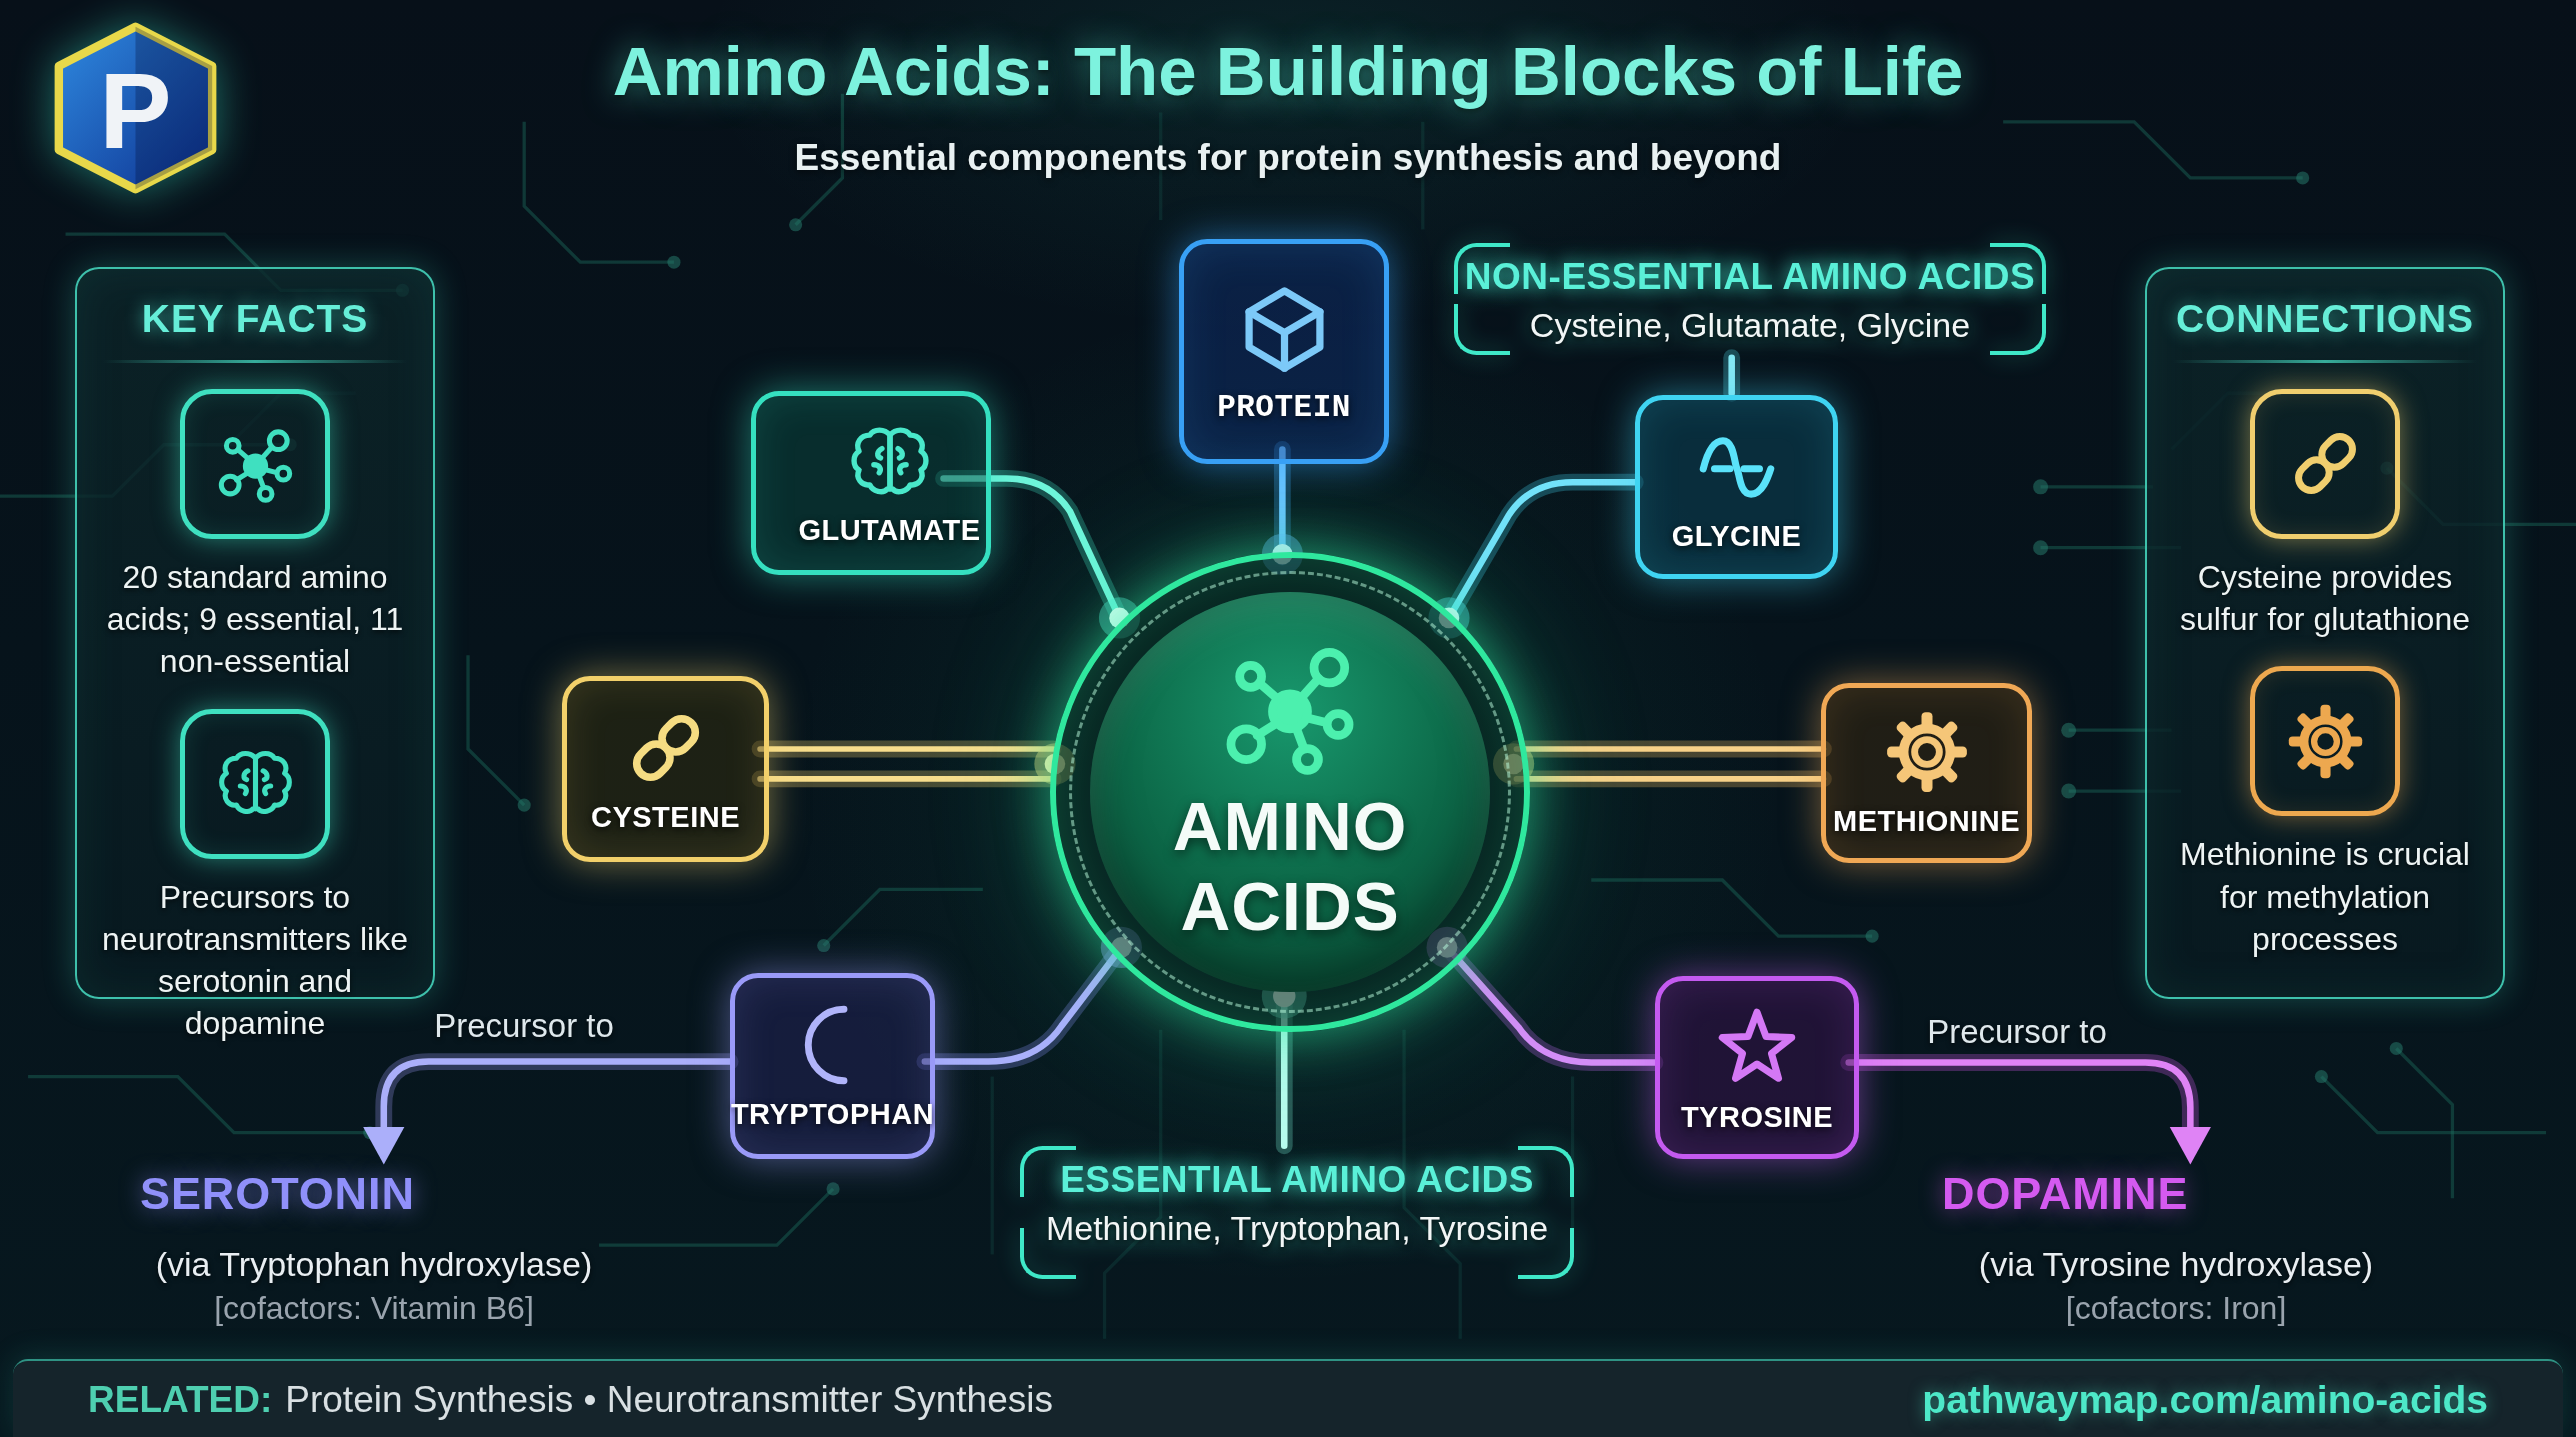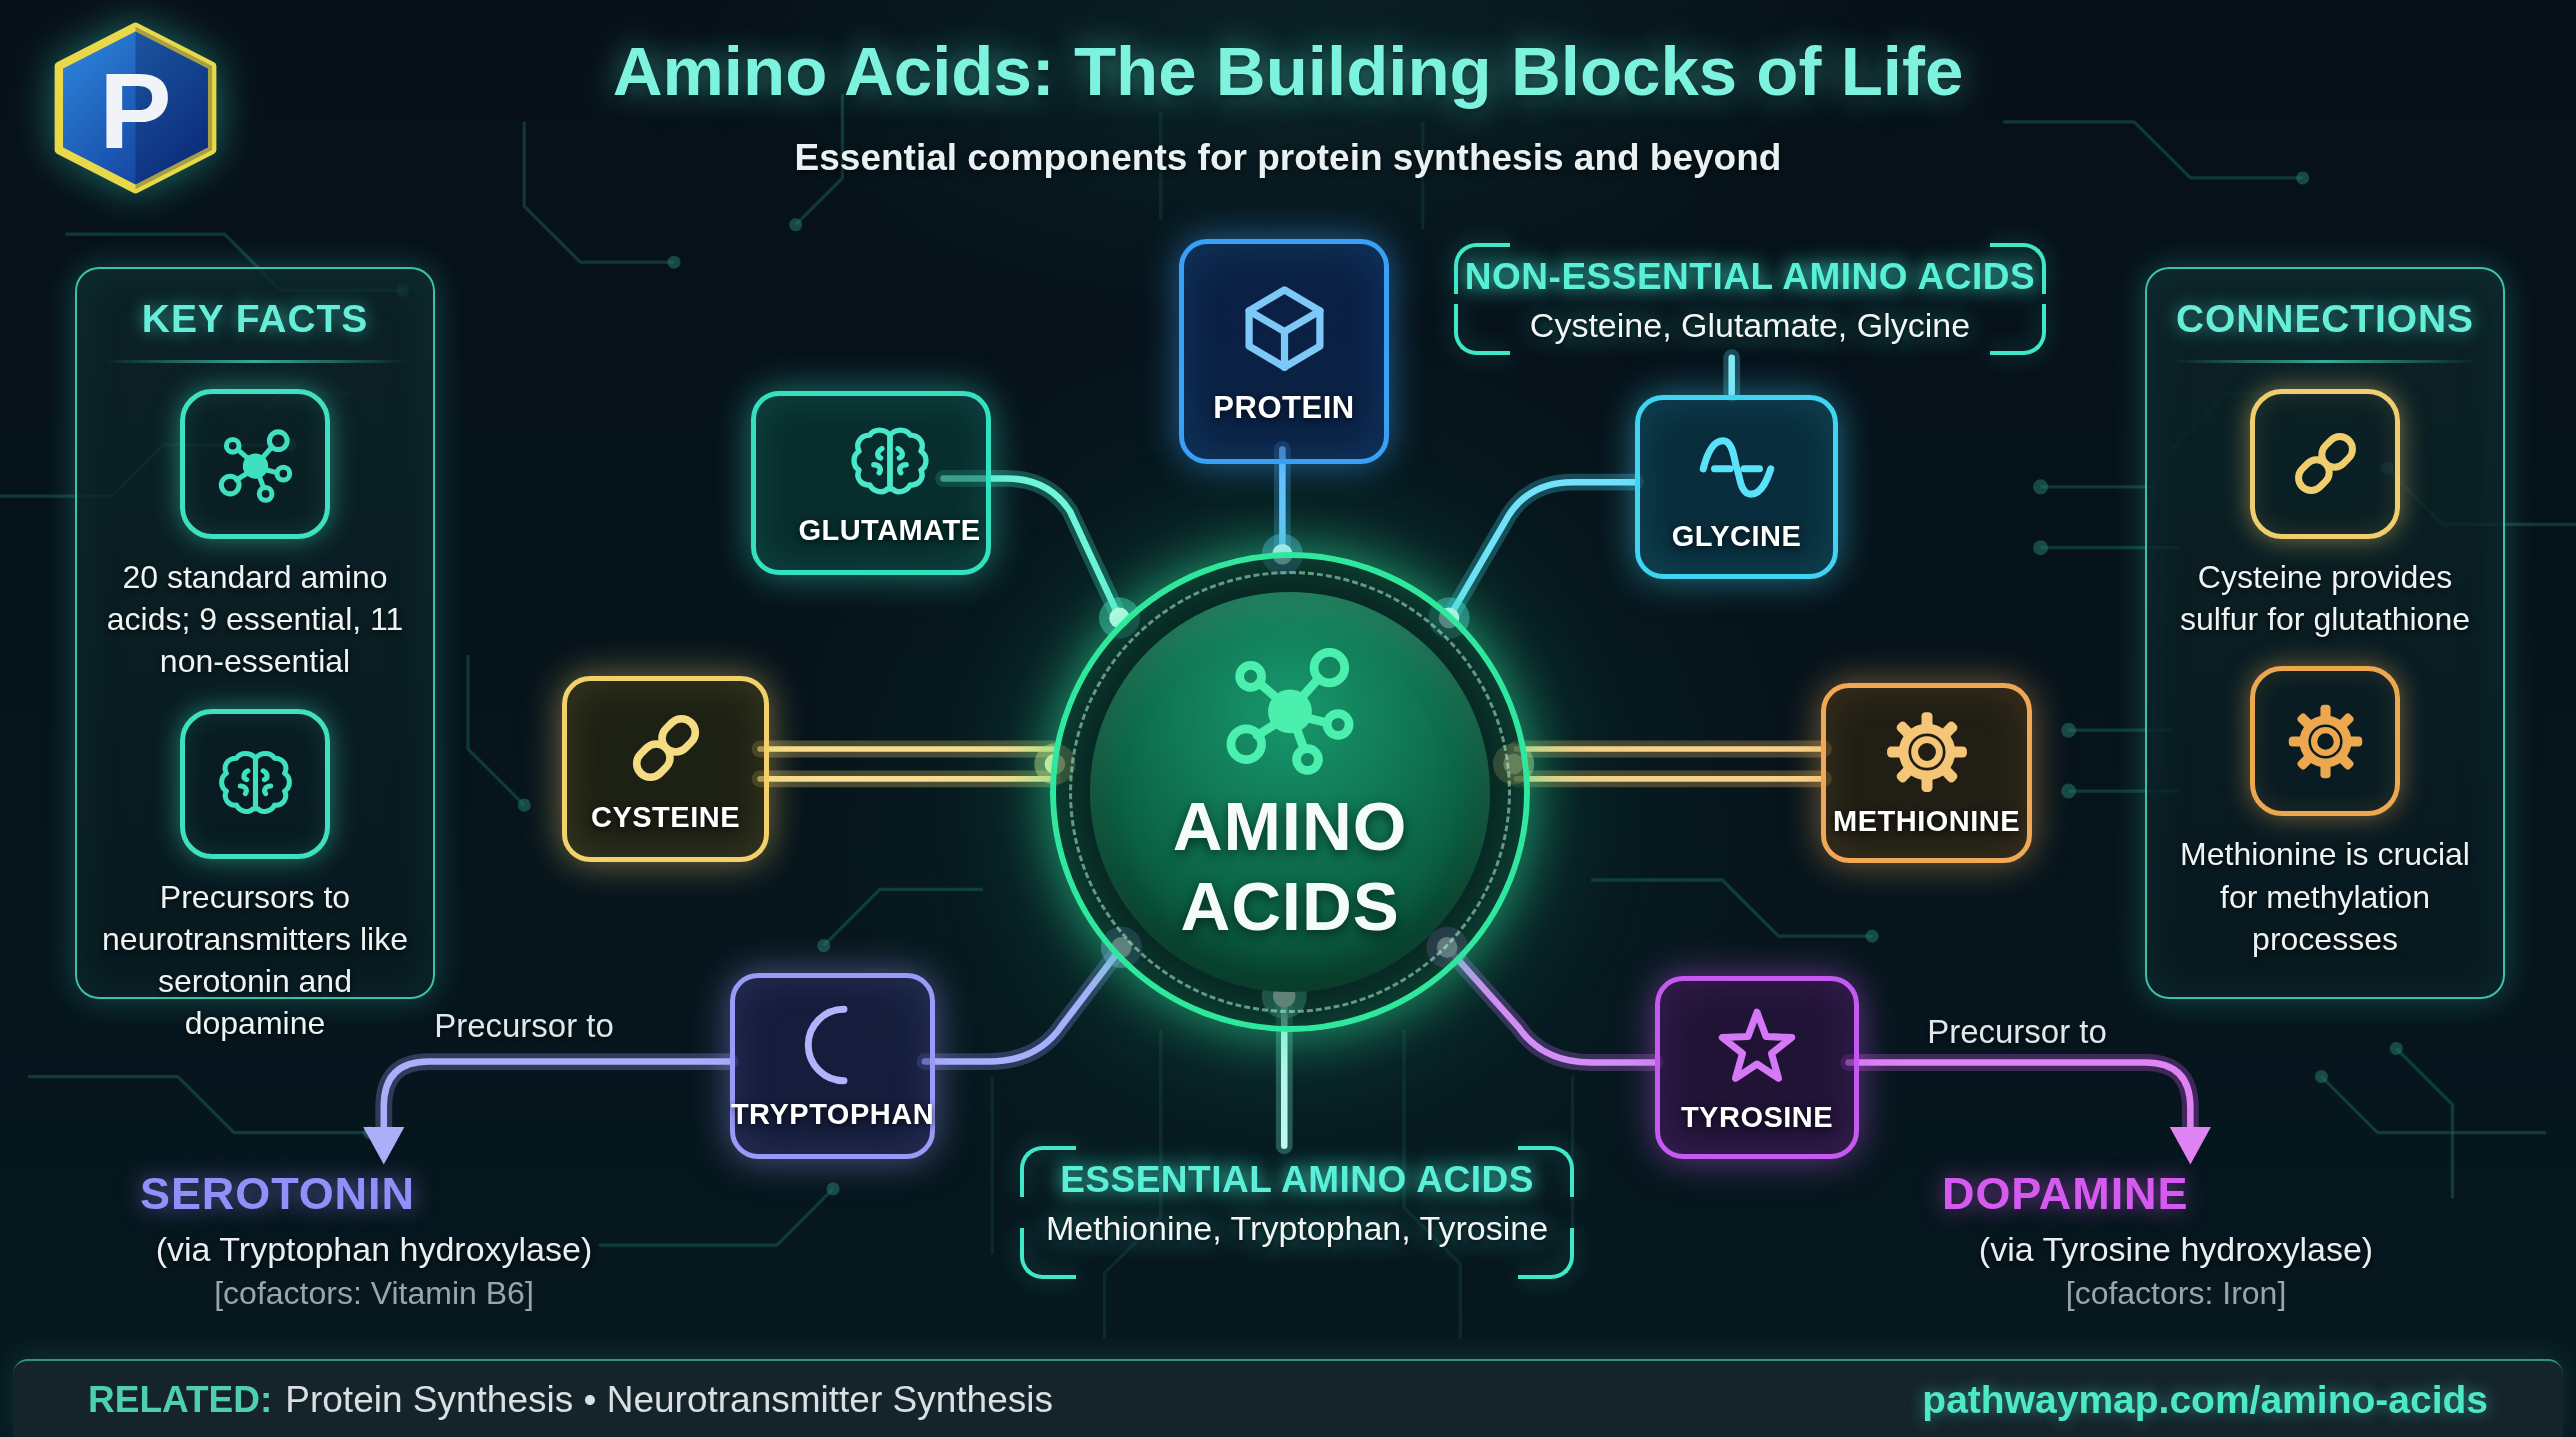--- a/index.html
+++ b/index.html
@@ -47,21 +47,21 @@
   .hub .fill{position:absolute;inset:34px;border-radius:50%;
     background:radial-gradient(circle at 50% 30%,#18986d 0%,#0d6b4a 48%,#07432f 100%);
     box-shadow:inset 0 17px 37px rgba(255,255,255,.10), inset 0 -22.5px 47px rgba(0,0,0,.35);
     display:flex;flex-direction:column;align-items:center;justify-content:center;}
   .hub .hline{font-size:69px;font-weight:bold;color:#f4fbf8;line-height:1.16;letter-spacing:0.9px;
     text-shadow:0 3.7px 11.2px rgba(0,0,0,.55);}
   
   .node{display:flex;flex-direction:column;align-items:center;justify-content:center;gap:9.4px;
     border-radius:28px;border:5.6px solid;}
   .node .label{font-weight:bold;font-size:29px;color:#fff;letter-spacing:0.5px;text-shadow:0 1.9px 7.5px rgba(0,0,0,.75);}
-  .n-protein{border-color:#38a0f5;background:rgba(18,52,130,.40);box-shadow:0 0 37px rgba(56,160,245,.55), inset 0 0 45px rgba(56,160,245,.16);}
+  .n-protein{border-color:#38a0f5;background:rgba(18,52,130,.40);box-shadow:0 0 37px rgba(56,160,245,.55), inset 0 0 45px rgba(56,160,245,.16);font-family:Liberation Mono, monospace;}
   .n-glutamate{border-color:#35e0c0;background:rgba(10,72,64,.5);box-shadow:0 0 37px rgba(53,224,192,.5), inset 0 0 41px rgba(53,224,192,.15);}
   .n-glycine{border-color:#3fd4f2;background:rgba(12,72,94,.5);box-shadow:0 0 37px rgba(63,212,242,.5), inset 0 0 41px rgba(63,212,242,.15);}
   .n-cysteine{border-color:#f2d06a;background:rgba(62,52,12,.42);box-shadow:0 0 37px rgba(242,208,106,.5), inset 0 0 41px rgba(242,208,106,.14);}
   .n-methionine{border-color:#f0a855;background:rgba(70,46,14,.42);box-shadow:0 0 37px rgba(240,168,85,.5), inset 0 0 41px rgba(240,168,85,.14);}
   .n-tryptophan{border-color:#9a9af8;background:rgba(38,38,94,.48);box-shadow:0 0 37px rgba(154,154,248,.5), inset 0 0 41px rgba(154,154,248,.15);}
   .n-tyrosine{border-color:#c45af0;background:rgba(58,18,80,.5);box-shadow:0 0 37px rgba(196,90,240,.5), inset 0 0 41px rgba(196,90,240,.16);}
   
   .bracket{filter:drop-shadow(0 0 11.2px rgba(60,232,200,.45));text-align:center;}
   .bracket .c{position:absolute;width:52px;height:47px;border-color:#3fe8c8;}
   .bracket .tl{top:0;left:0;border-top:4.7px solid #3fe8c8;border-left:4.7px solid #3fe8c8;border-top-left-radius:22.5px;}
@@ -69,21 +69,21 @@
   .bracket .bl{bottom:0;left:0;border-bottom:4.7px solid #3fe8c8;border-left:4.7px solid #3fe8c8;border-bottom-left-radius:22.5px;}
   .bracket .br{bottom:0;right:0;border-bottom:4.7px solid #3fe8c8;border-right:4.7px solid #3fe8c8;border-bottom-right-radius:22.5px;}
   .bracket .btitle{font-size:37px;font-weight:bold;color:#5af0d8;letter-spacing:0.5px;margin-top:13px;
     text-shadow:0 0 17px rgba(80,240,215,.55);}
   .bracket .bmembers{font-size:34px;color:#f2f6f6;margin-top:7.5px;text-shadow:0 1.9px 5.6px rgba(0,0,0,.7);}
   
   .precursor{font-size:33px;color:#dfe8ec;text-align:center;text-shadow:0 1.9px 5.6px rgba(0,0,0,.7);}
   .product{font-size:45px;font-weight:bold;letter-spacing:0.9px;text-align:left;}
   .serotonin .product{color:#9090fa;text-shadow:0 0 22.5px rgba(144,144,250,.6);}
   .dopamine .product{color:#d45af0;text-shadow:0 0 22.5px rgba(212,90,240,.6);}
-  .via{font-size:34px;color:#e9eef2;text-align:center;margin-top:10px;text-shadow:0 1.9px 5.6px rgba(0,0,0,.7);}
+  .via{font-size:34px;color:#e9eef2;text-align:center;margin-top:25px;text-shadow:0 1.9px 5.6px rgba(0,0,0,.7);}
   .cofactors{font-size:32px;color:#9aa4ae;text-align:center;margin-top:5.6px;}
   
   .footer{left:13px;right:13px;top:1359px;height:79px;border-radius:15px 15px 0 0;
     background:rgba(23,38,44,.92);border-top:2.8px solid #2f9384;
     box-shadow:0 -3.7px 28px rgba(40,160,140,.2);display:flex;align-items:center;justify-content:space-between;
     padding:16px 75px;box-sizing:border-box;}
   .footer .rel-label{color:#4ecfb0;font-weight:bold;font-size:37px;}
   .footer .rel-items{color:#d9e0e3;font-size:37px;margin-left:13px;}
   .footer .url{color:#4de8c8;font-weight:bold;font-size:39px;text-shadow:0 0 15px rgba(77,232,200,.5);}
   .icon-svg{display:block;}

